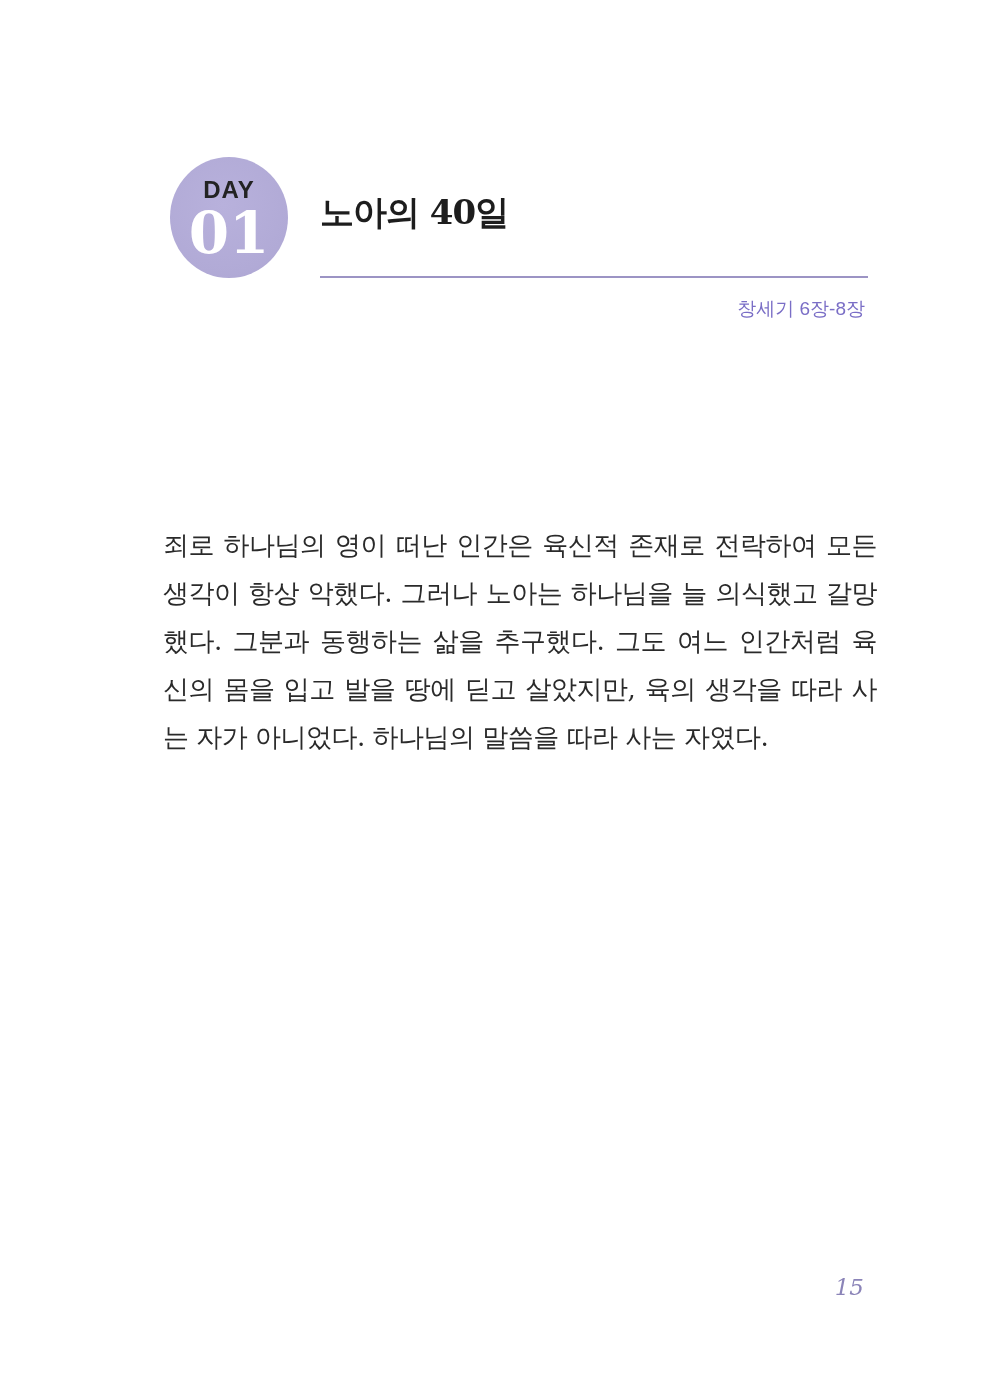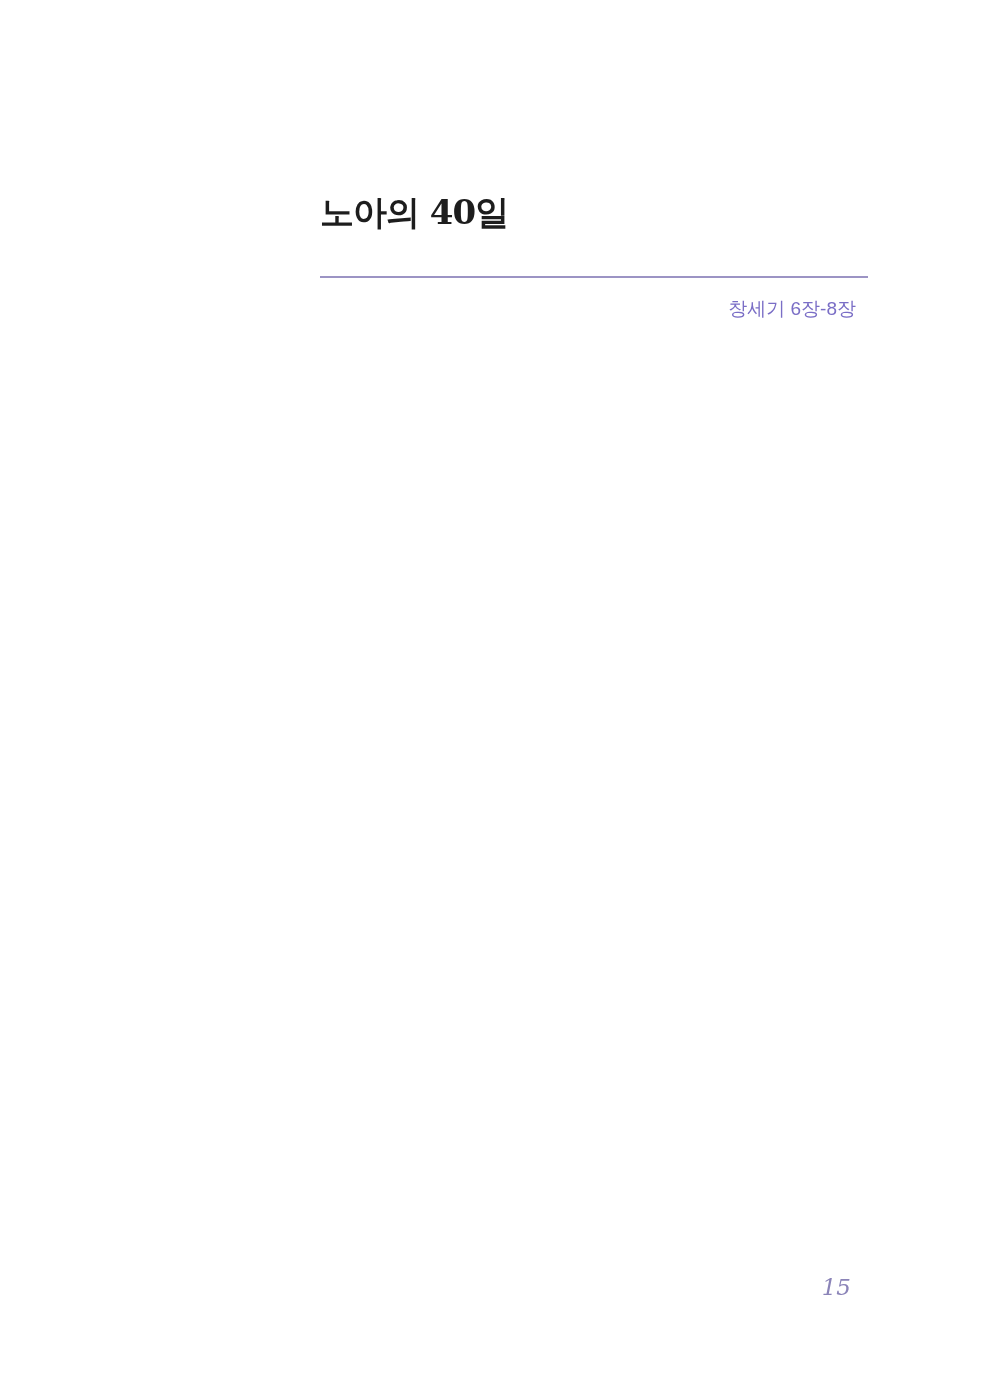--- a/index.html
+++ b/index.html
@@ -68,21 +68,21 @@
     top: 276px;
     width: 548px;
     height: 2px;
     background: #9c94c4;
   }
 
   
   .scripture-ref {
     position: absolute;
     top: 298px;
-    right: 144px;
+    right: 135px;
     font-family: "Liberation Sans", sans-serif;
     font-size: 19px;
     line-height: 1.2;
     color: #7a6ec6;
   }
 
   
   .body-text {
     position: absolute;
     left: 163px;
@@ -96,37 +96,42 @@
     word-break: break-all;
     letter-spacing: -0.5px;
   }
   .body-text p { text-indent: 0; }
   .body-text p + p { text-indent: 1em; }
 
   
   .page-number {
     position: absolute;
     top: 1274px;
-    right: 149px;
+    right: 136px;
     font-family: "DejaVu Serif", serif;
     font-style: italic;
     font-size: 23px;
     color: #8b84b8;
   }
 </style>
 </head>
 <body>
 
 <div class="page">
 
+  <div class="day-badge">
+    <div class="day-label">DAY</div>
+    <div class="day-number">01</div>
+  </div>
 
   <h1 class="chapter-title">노아의 40일</h1>
 
   <div class="title-rule"></div>
 
   <div class="scripture-ref">창세기 6장-8장</div>
 
   <div class="body-text">
+    <p>죄로 하나님의 영이 떠난 인간은 육신적 존재로 전락하여 모든 생각이 항상 악했다. 그러나 노아는 하나님을 늘 의식했고 갈망했다. 그분과 동행하는 삶을 추구했다. 그도 여느 인간처럼 육신의 몸을 입고 발을 땅에 딛고 살았지만, 육의 생각을 따라 사는 자가 아니었다. 하나님의 말씀을 따라 사는 자였다.</p>
   </div>
 
   <div class="page-number">15</div>
 
 </div>
 
 </body></html>

